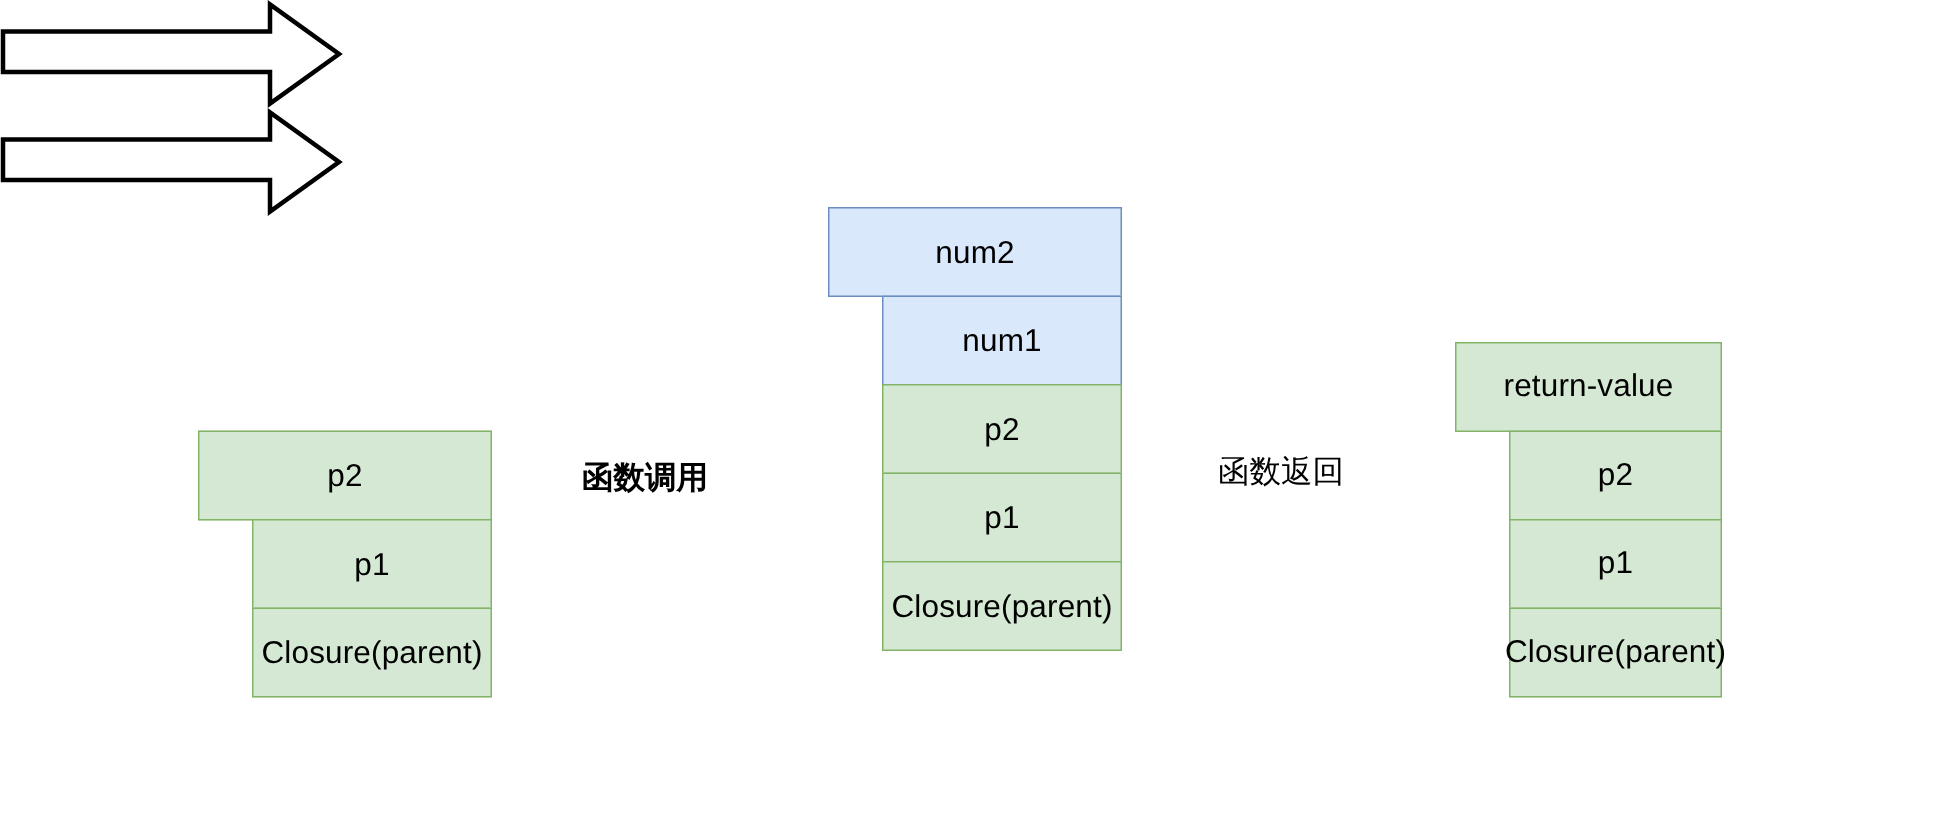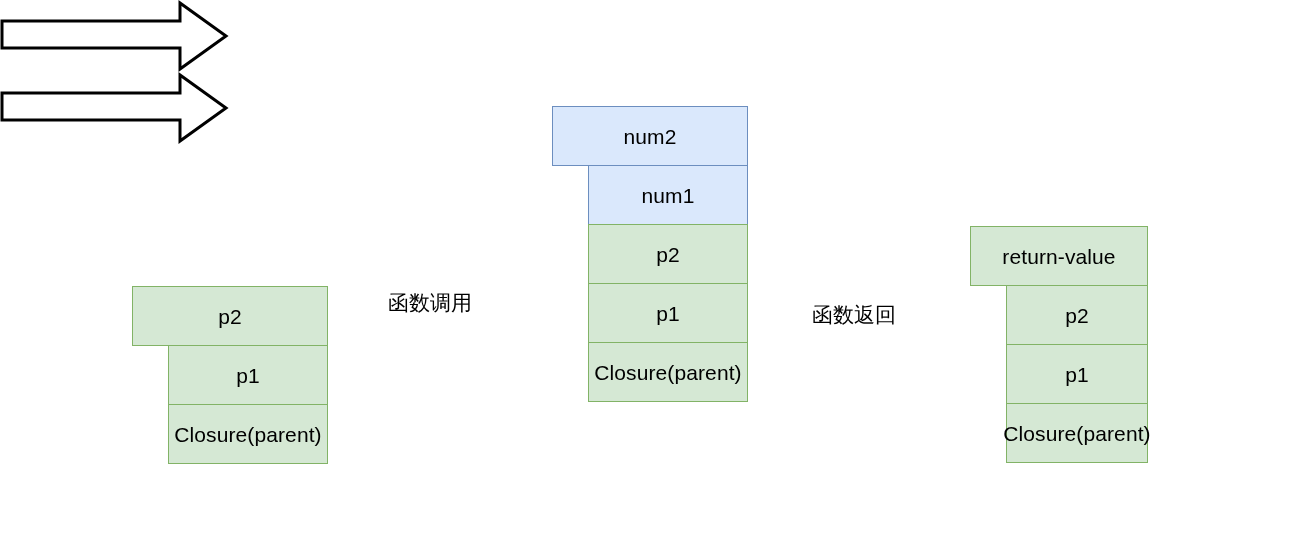--- a/index.html
+++ b/index.html
@@ -19,20 +19,21 @@
     position: absolute;
     left: 0; top: 0;
     width: 1296px;
     height: 554px;
   }
   .stack {
     position: absolute;
     box-sizing: border-box;
     display: flex;
     flex-direction: column;
+    justify-content: center;
   }
   .cell {
     box-sizing: border-box;
     display: flex;
     align-items: center;
     justify-content: center;
     font-size: 21px;
     line-height: 1;
     letter-spacing: 0.1px;
     white-space: nowrap;
@@ -77,21 +78,21 @@
   }
   #stack-right .cell { height: 60px; }
 
   .arrow-label {
     position: absolute;
     font-size: 21px;
     line-height: 1;
     white-space: nowrap;
     color: #000000;
   }
-  #label-call { left: 388px; top: 292px; }
+  #label-call { left: 388px; top: 308px; font-weight: bold; }
   #label-return { left: 812px; top: 304px; }
 
   .arrow-svg {
     position: absolute;
   }
   #arrow-call-wrap { left: 324px; top: 342px; width: 230px; height: 72px; }
   #arrow-return-wrap { left: 743px; top: 342px; width: 230px; height: 72px; }
 </style>
 </head>
 <body>

